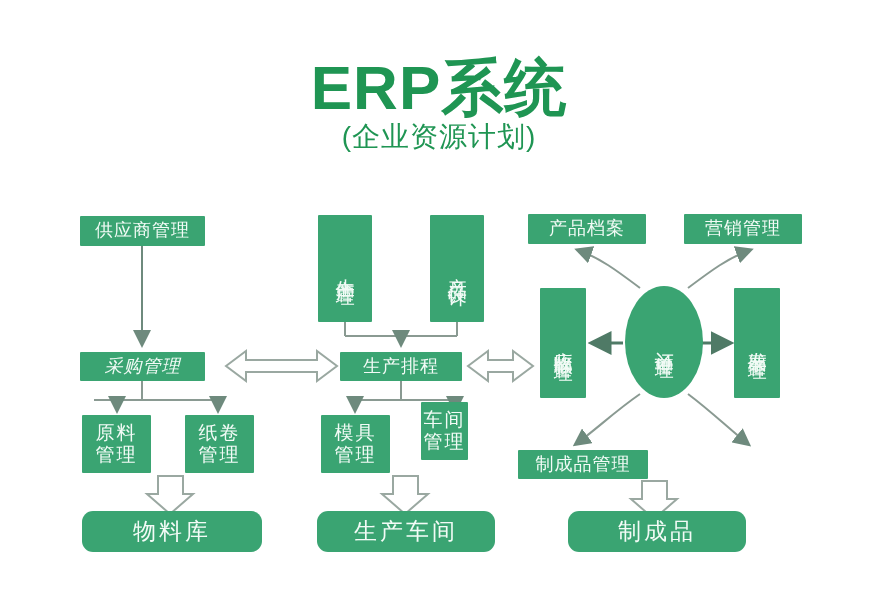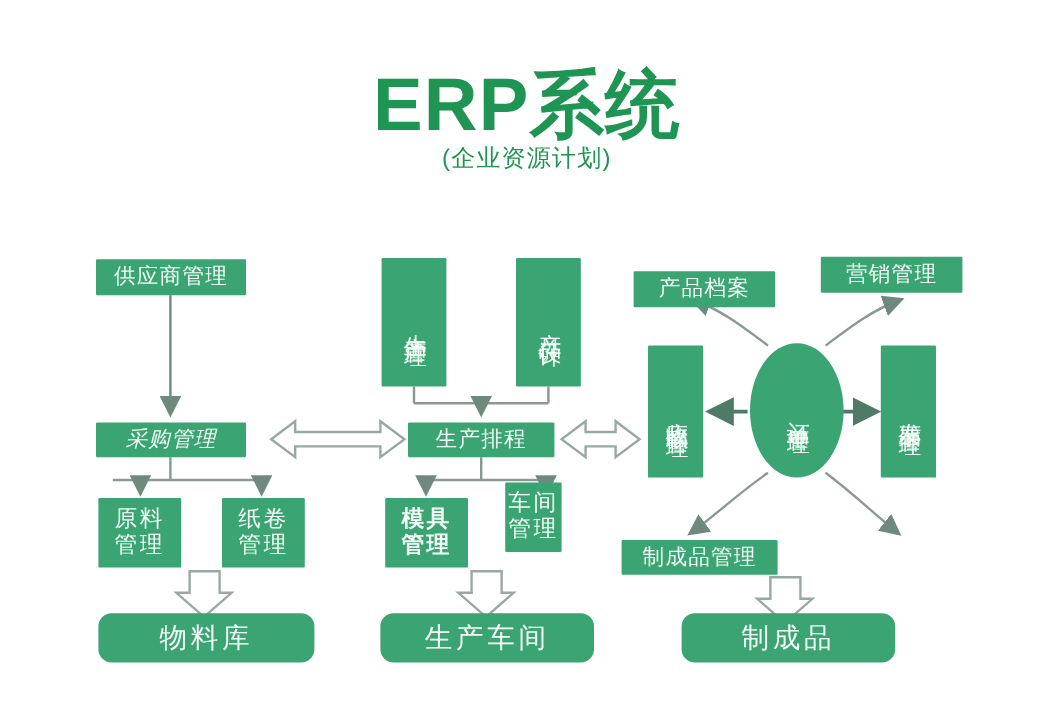--- a/index.html
+++ b/index.html
@@ -38,21 +38,21 @@
     line-height: 1.1;
     margin-top: 32px;
   }
   .subtitle {
     position: absolute;
     left: 0;
     top: 118px;
     width: 878px;
     text-align: center;
     color: #1f9553;
-    font-size: 20px;
+    font-size: 28px;
     letter-spacing: 1px;
   }
   .node {
     position: absolute;
     background: #3aa472;
     color: #f2fbf6;
     display: flex;
     align-items: center;
     justify-content: center;
     text-align: center;
@@ -184,29 +184,29 @@
 管理</div>
 
   <div class="node rounded" style="left:82px; top:511px; width:180px; height:41px;">物料库</div>
 
   <div class="node rect vertical" style="left:318px; top:215px; width:54px; height:107px;">生产管理</div>
 
   <div class="node rect vertical" style="left:430px; top:215px; width:54px; height:107px;">产品设计</div>
 
   <div class="node rect" style="left:340px; top:352px; width:122px; height:29px;">生产排程</div>
 
-  <div class="node rect two-line" style="left:321px; top:415px; width:69px; height:58px;font-weight:bold;">模具
+  <div class="node rect two-line" style="left:321px; top:415px; width:69px; height:58px;">模具
 管理</div>
 
   <div class="node rect two-line" style="left:421px; top:402px; width:47px; height:58px;">车间
 管理</div>
 
   <div class="node rounded" style="left:317px; top:511px; width:178px; height:41px;">生产车间</div>
 
-  <div class="node rect" style="left:528px; top:214px; width:118px; height:30px;margin-top:12px;">产品档案</div>
+  <div class="node rect" style="left:528px; top:214px; width:118px; height:30px;">产品档案</div>
 
   <div class="node rect" style="left:684px; top:214px; width:118px; height:30px;">营销管理</div>
 
   <div class="node rect vertical" style="left:540px; top:288px; width:46px; height:110px;">应收款管理</div>
 
   <div class="node ellipse" style="left:625px; top:286px; width:78px; height:112px;">订单管理</div>
 
   <div class="node rect vertical" style="left:734px; top:288px; width:46px; height:110px;">发票管理</div>
 
   <div class="node rect" style="left:518px; top:450px; width:130px; height:29px;">制成品管理</div>

